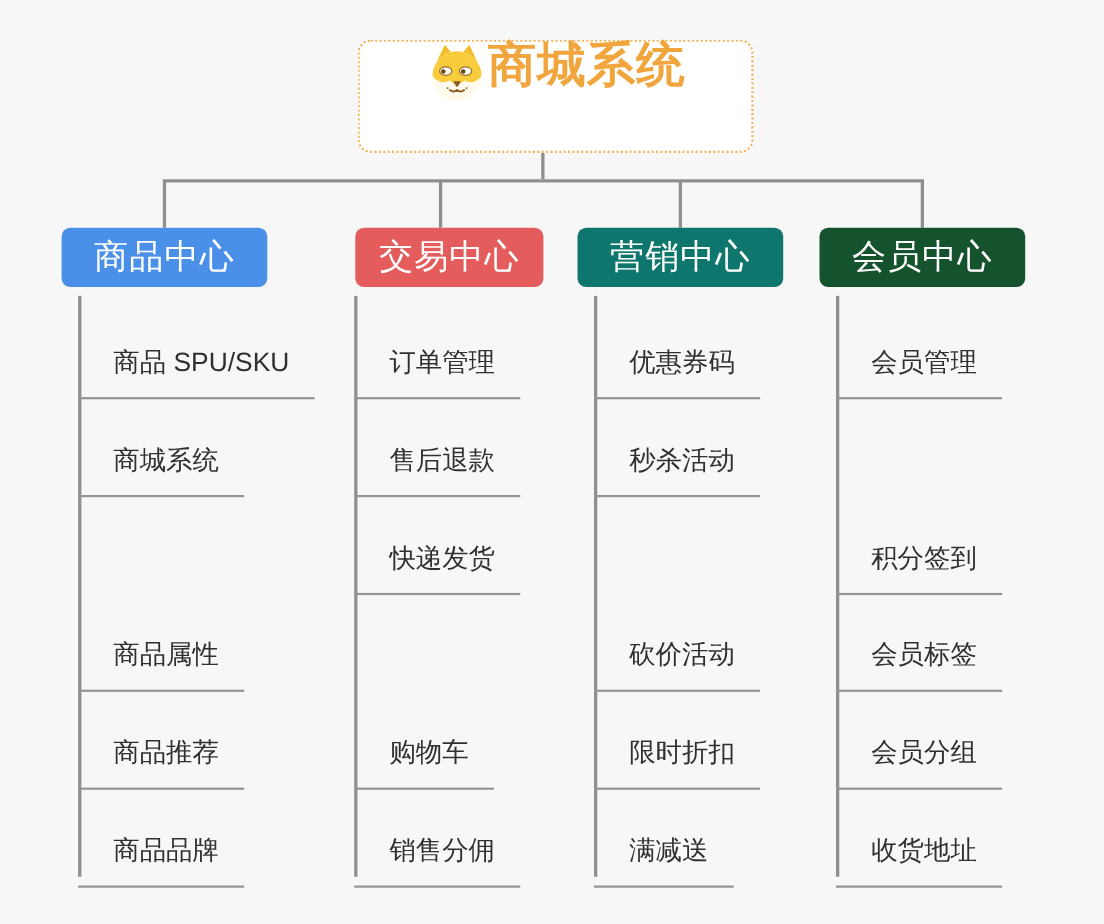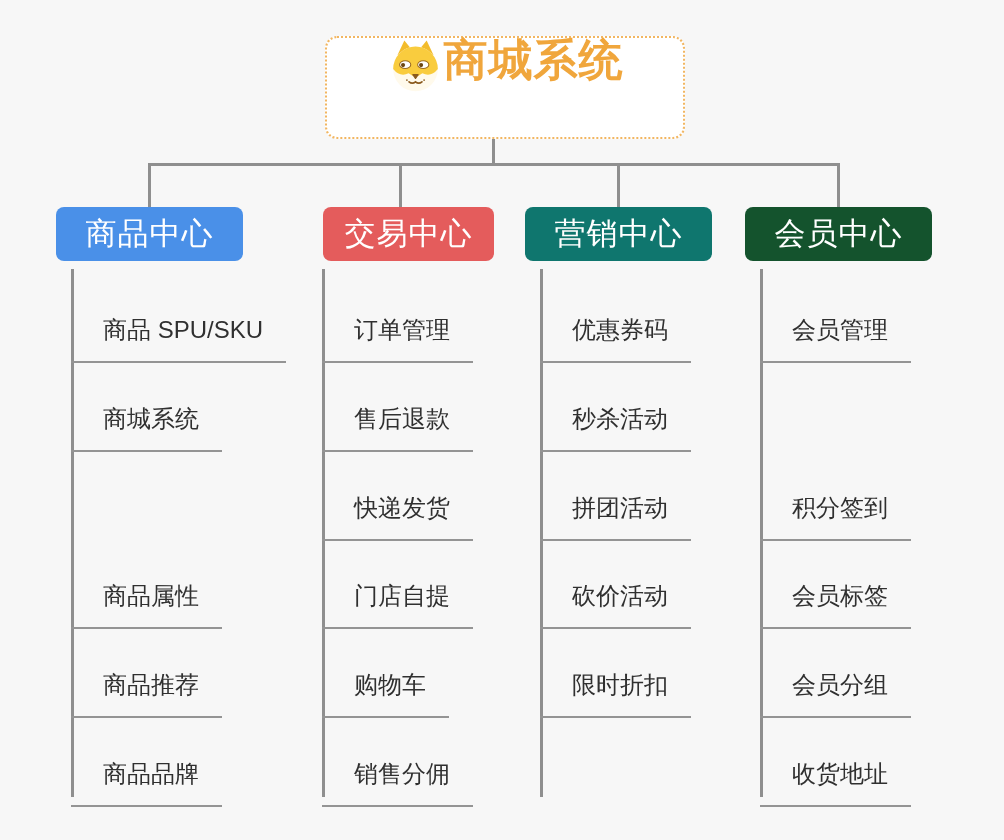--- a/index.html
+++ b/index.html
@@ -76,33 +76,32 @@
     <div class="item r4">商品推荐</div>
     <div class="item r5">商品品牌</div>
   </div>
 
   <div class="branch b1">
     <div class="branch-header" style="background: rgb(228, 92, 92); margin-left: 16px;">交易中心</div>
     <div class="spine"></div>
     <div class="item r0">订单管理</div>
     <div class="item r1">售后退款</div>
     <div class="item r2">快递发货</div>
-    <div class="item r3">门店自提</div>
     <div class="item r4">购物车</div>
     <div class="item r5">销售分佣</div>
   </div>
 
   <div class="branch b2">
     <div class="branch-header" style="background: #0f766e;">营销中心</div>
     <div class="spine"></div>
     <div class="item r0">优惠券码</div>
     <div class="item r1">秒杀活动</div>
-    <div class="item r2">拼团活动</div>
     <div class="item r3">砍价活动</div>
     <div class="item r4">限时折扣</div>
+    <div class="item r5">满减送</div>
   </div>
 
   <div class="branch b3">
     <div class="branch-header" style="background: #14532d;">会员中心</div>
     <div class="spine"></div>
     <div class="item r0">会员管理</div>
     <div class="item r2">积分签到</div>
     <div class="item r3">会员标签</div>
     <div class="item r4">会员分组</div>
     <div class="item r5">收货地址</div>

